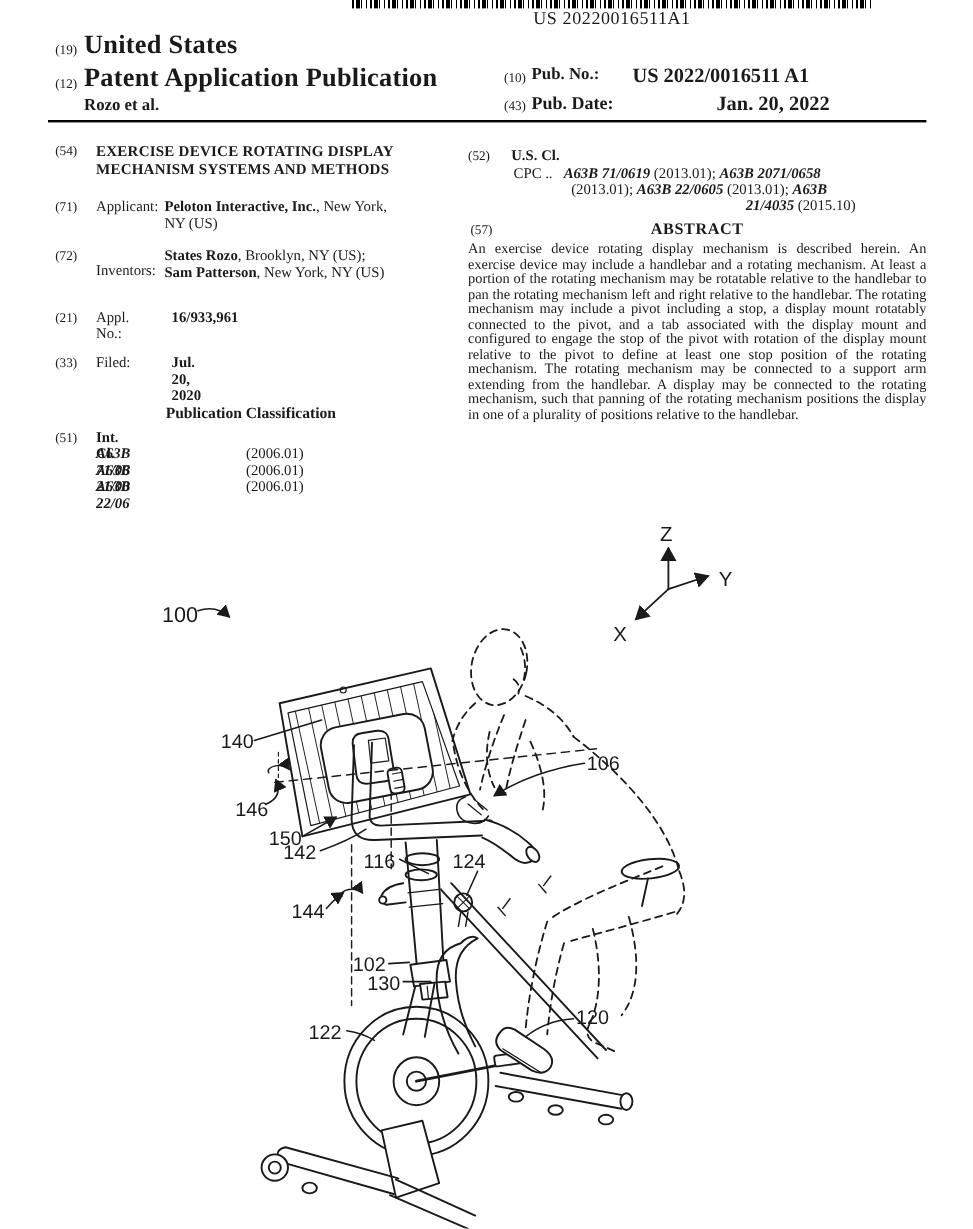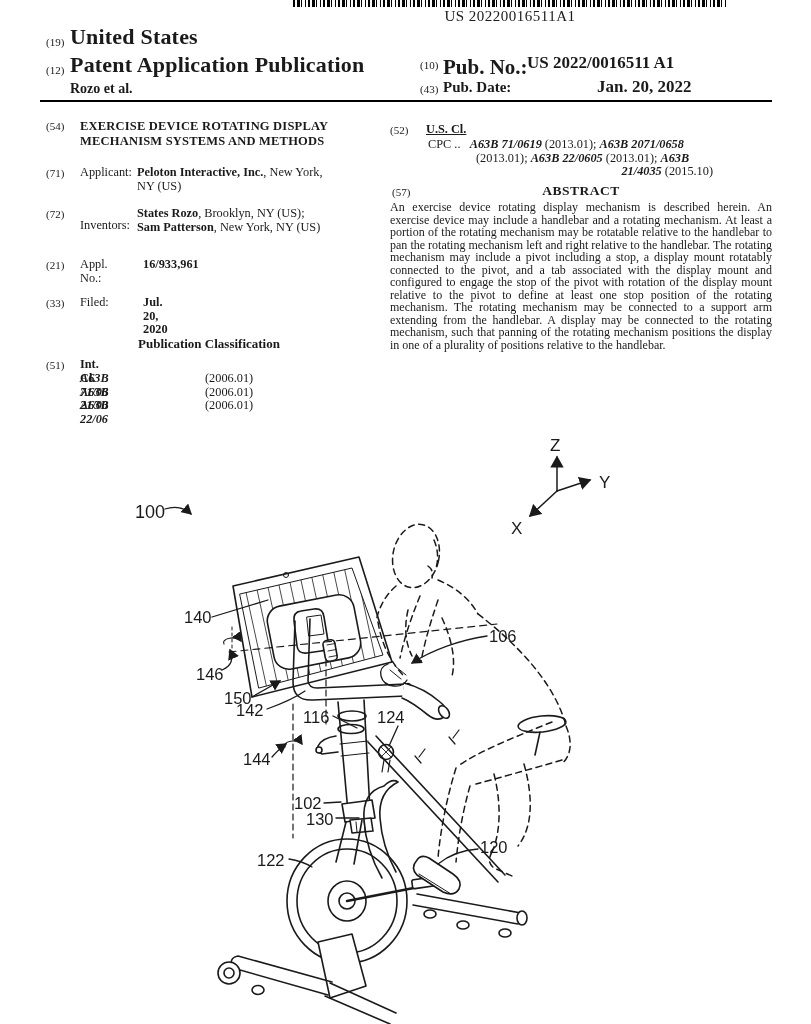--- a/index.html
+++ b/index.html
@@ -26,21 +26,21 @@
 <div class="abs docnum">US 20220016511A1</div>
 
 <div>
   <span class="abs code" style="left:46px;top:36px;">(19)</span>
   <span class="abs h-big" style="left:70px;top:24px;">United States</span>
   <span class="abs code" style="left:46px;top:64px;">(12)</span>
   <span class="abs h-big" style="left:70px;top:52px;">Patent Application Publication</span>
   <span class="abs b" style="left:70px;top:81px;font-size:14px;">Rozo et al.</span>
 
   <span class="abs code" style="left:420px;top:59px;">(10)</span>
-  <span class="abs b" style="left:443px;top:55px;font-size:21px;">Pub. No.:</span>
+  <span class="abs b" style="left:443px;top:55px;font-size:14px;">Pub. No.:</span>
   <span class="abs b" style="left:527px;top:53px;font-size:17px;">US 2022/0016511 A1</span>
   <span class="abs code" style="left:420px;top:83px;">(43)</span>
   <span class="abs b" style="left:443px;top:79px;font-size:15px;">Pub. Date:</span>
   <span class="abs b" style="left:597px;top:77px;font-size:17px;">Jan. 20, 2022</span>
 </div>
 <div class="abs rule"></div>
 
 <div class="leftcol">
   <div class="abs bodytxt" style="left:46px;top:119px;">
     <span class="abs code" style="left:0;top:1px;">(54)</span>
@@ -87,21 +87,21 @@
     <span class="abs bi" style="left:34px;top:27.5px;">A63B 21/00</span>
     <span class="abs" style="left:159px;top:27.5px;">(2006.01)</span>
     <span class="abs bi" style="left:34px;top:41px;">A63B 22/06</span>
     <span class="abs" style="left:159px;top:41px;">(2006.01)</span>
   </div>
 </div>
 
 <div>
   <div class="abs cpc" style="left:390px;top:123px;width:382px;">
     <span class="abs code" style="left:0;top:1px;">(52)</span>
-    <span class="abs b" style="left:36px;top:0;text-decoration:underline;">U.S. Cl.</span>
+    <span class="abs b" style="left:36px;top:0;">U.S. Cl.</span>
     <div class="abs" style="left:38px;top:15px;width:344px;">
       <span>CPC ..</span>&nbsp;&nbsp;
       <span class="bi">A63B 71/0619</span><span> (2013.01); </span><span class="bi">A63B 2071/0658</span>
     </div>
     <div class="abs" style="left:86px;top:28.5px;width:296px;">
       <span>(2013.01); </span><span class="bi">A63B 22/0605</span><span> (2013.01); </span><span class="bi">A63B</span>
     </div>
     <div class="abs" style="left:38px;top:42px;width:285px;text-align:right;">
       <span class="bi">21/4035</span><span> (2015.10)</span>
     </div>

